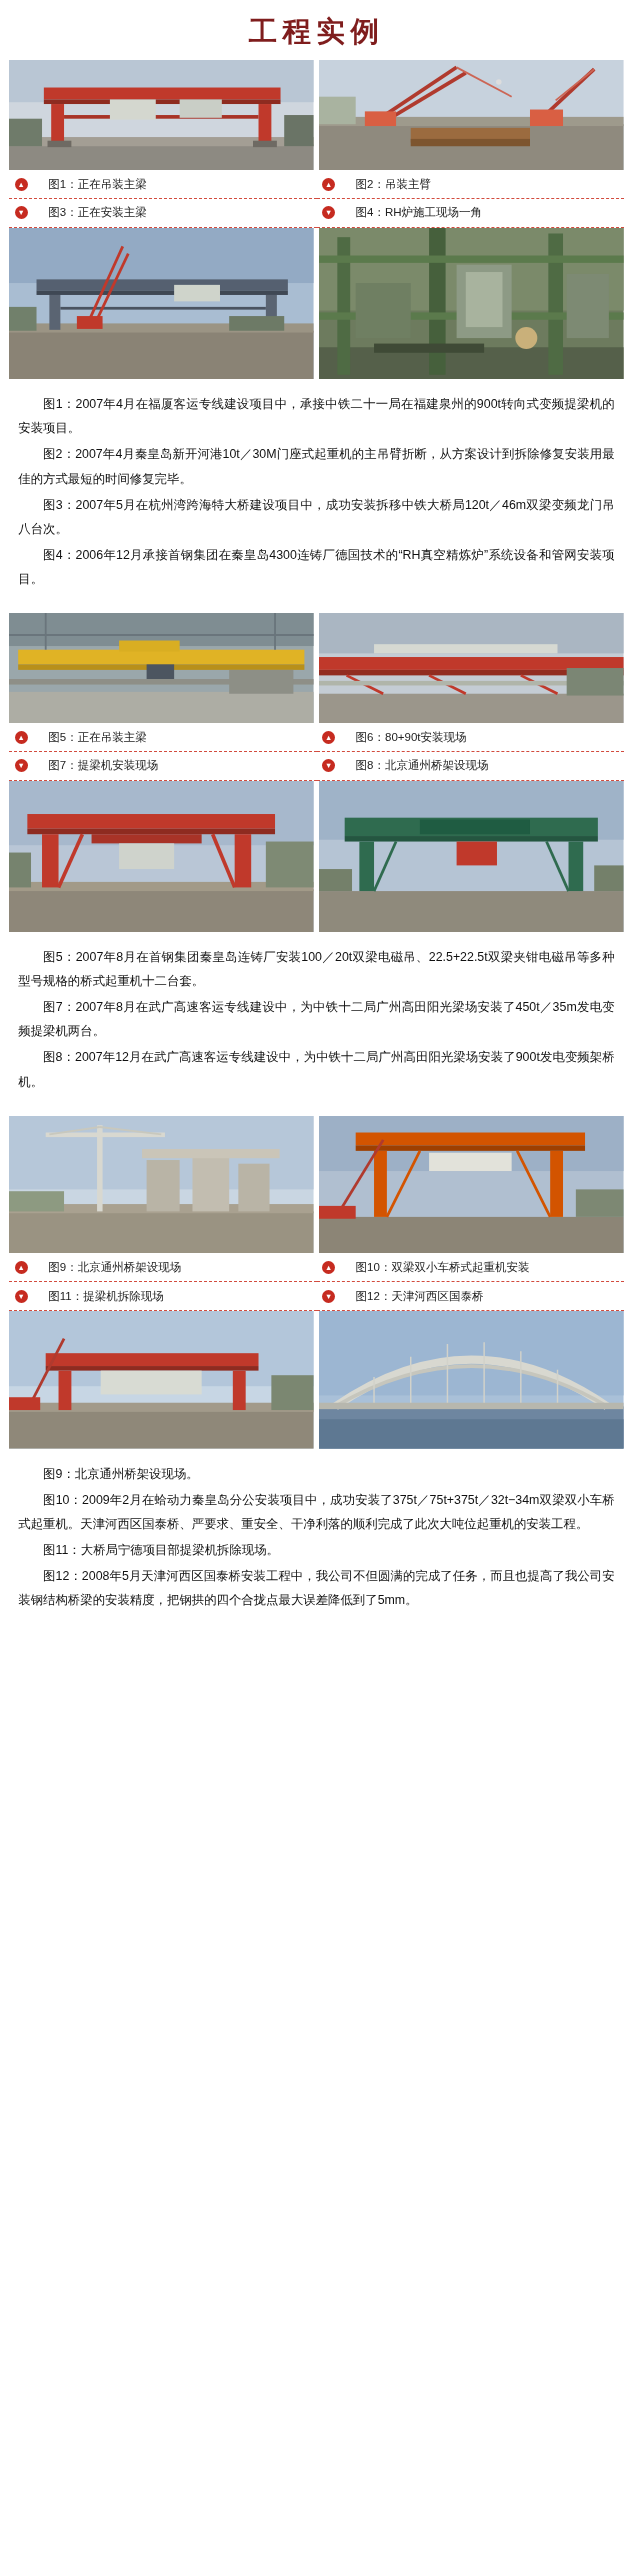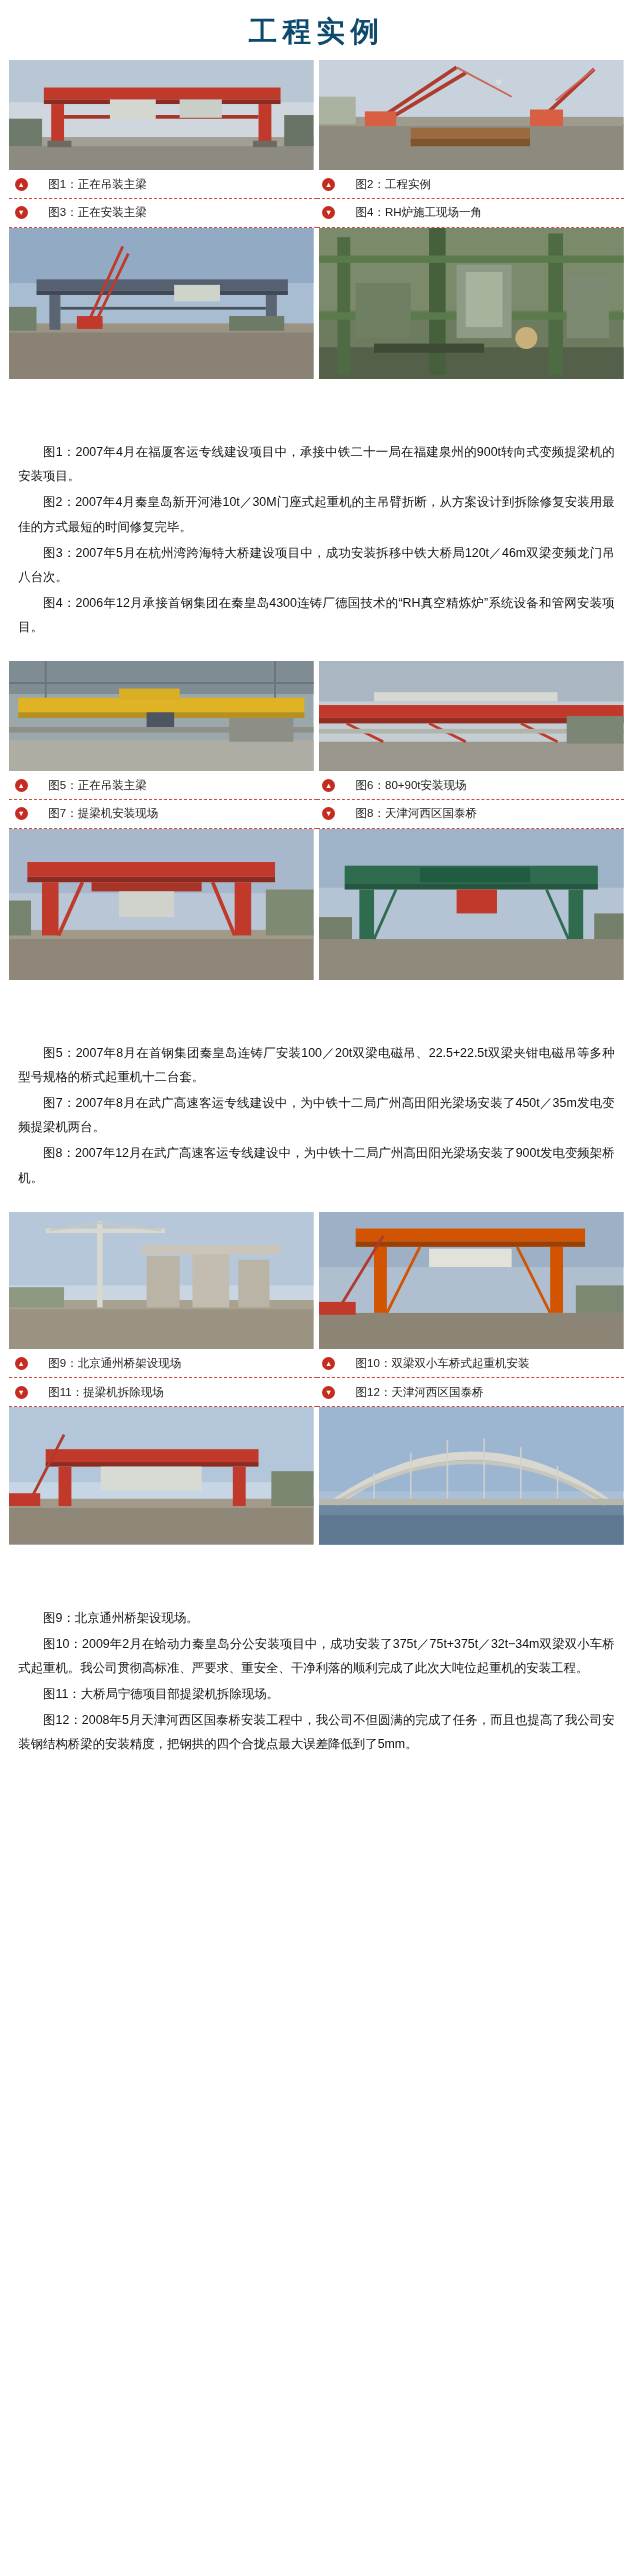--- a/index.html
+++ b/index.html
@@ -21,21 +21,21 @@
   
   .title-wrap {
     text-align: center;
     padding: 13px 0 9.2px 0;
   }
   .title {
     font-family: "DejaVu Serif", "Liberation Serif", serif;
     font-size: 28.4px;
     font-weight: bold;
     letter-spacing: 5.5px;
-    color: #0c4a6e;
+    color: #7f1d1d;
     display: inline-block;
   }
   
   .grid-block {
     padding: 0 9.2px;
   }
   .row {
     display: flex;
     width: 100%;
   }
@@ -81,21 +81,20 @@
     text-align: center;
     margin-right: 4.6px;
     display: inline-block;
   }
   .caption .marker.down { background: #c62b20; }
   .caption-text { white-space: nowrap; overflow: hidden; margin-left: 16px; }
 
   
   .text-block {
     padding: 13px 18.3px 9.2px 18.3px;
-    margin-top: 48px;
   }
   .para {
     font-size: 12.4px;
     line-height: 1.95;
     text-indent: 2em;
     color: #111;
     margin: 0 0 1.8px 0;
     text-align: justify;
   }
   .sep {
@@ -163,21 +162,21 @@
       </div>
     </div>
 
     <div class="caption-row">
       <div class="caption">
         <span class="marker">▲</span>
         <span class="caption-text">图1：正在吊装主梁</span>
       </div>
       <div class="caption">
         <span class="marker">▲</span>
-        <span class="caption-text">图2：工程实例</span>
+        <span class="caption-text">图2：吊装主臂</span>
       </div>
     </div>
 
     <div class="caption-row">
       <div class="caption">
         <span class="marker down">▼</span>
         <span class="caption-text">图3：正在安装主梁</span>
       </div>
       <div class="caption">
         <span class="marker down">▼</span>
@@ -301,21 +300,21 @@
       </div>
     </div>
 
     <div class="caption-row">
       <div class="caption">
         <span class="marker down">▼</span>
         <span class="caption-text">图7：提梁机安装现场</span>
       </div>
       <div class="caption">
         <span class="marker down">▼</span>
-        <span class="caption-text">图8：天津河西区国泰桥</span>
+        <span class="caption-text">图8：北京通州桥架设现场</span>
       </div>
     </div>
 
     <div class="row">
       <div class="cell">
         <div class="photo">
           <svg viewBox="0 0 332 165" preserveAspectRatio="none" aria-hidden="true">
             <rect x="0" y="0" width="332" height="165" fill="#b9c6d6"></rect>
             <rect x="0" y="0" width="332" height="70" fill="#a7b8cc"></rect>
             <rect x="0" y="118" width="332" height="47" fill="#8e8779"></rect>
@@ -486,19 +485,19 @@
             <rect x="0" y="100" width="332" height="7" fill="#b7b7ae"></rect>
             <rect x="0" y="118" width="332" height="32" fill="#5e7892"></rect>
           </svg>
         </div>
       </div>
     </div>
   </div>
 
   <div class="text-block">
     <p class="para">图9：北京通州桥架设现场。</p>
-    <p class="para">图10：2009年2月在蛤动力秦皇岛分公安装项目中，成功安装了375t／75t+375t／32t−34m双梁双小车桥式起重机。我公司贯彻高标准、严要求、重安全、干净利落的顺利完成了此次大吨位起重机的安装工程。</p>
+    <p class="para">图10：2009年2月在蛤动力秦皇岛分公安装项目中，成功安装了375t／75t+375t／32t−34m双梁双小车桥式起重机。天津河西区国泰桥、严要求、重安全、干净利落的顺利完成了此次大吨位起重机的安装工程。</p>
     <p class="para">图11：大桥局宁德项目部提梁机拆除现场。</p>
     <p class="para">图12：2008年5月天津河西区国泰桥安装工程中，我公司不但圆满的完成了任务，而且也提高了我公司安装钢结构桥梁的安装精度，把钢拱的四个合拢点最大误差降低到了5mm。</p>
   </div>
 
 </div>
 
 
 </body></html>

